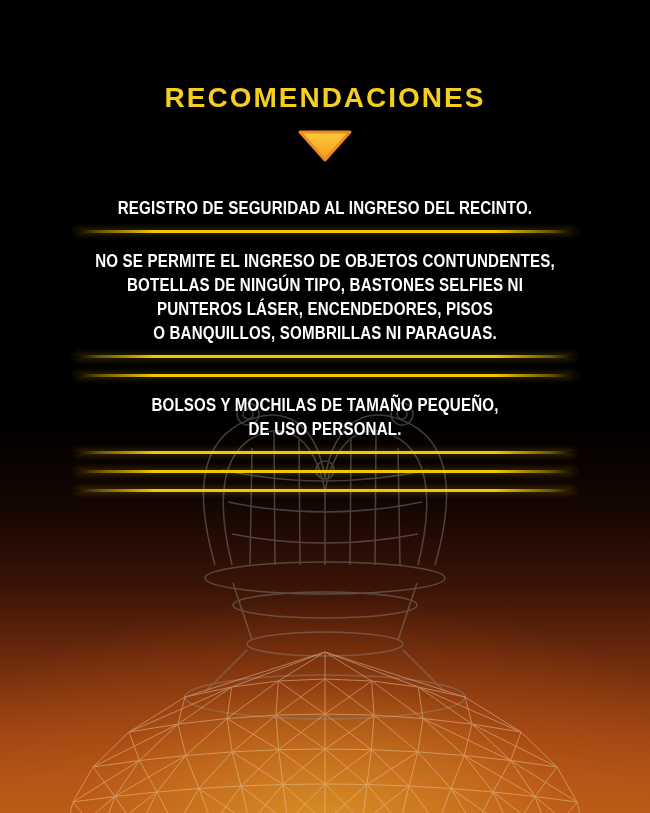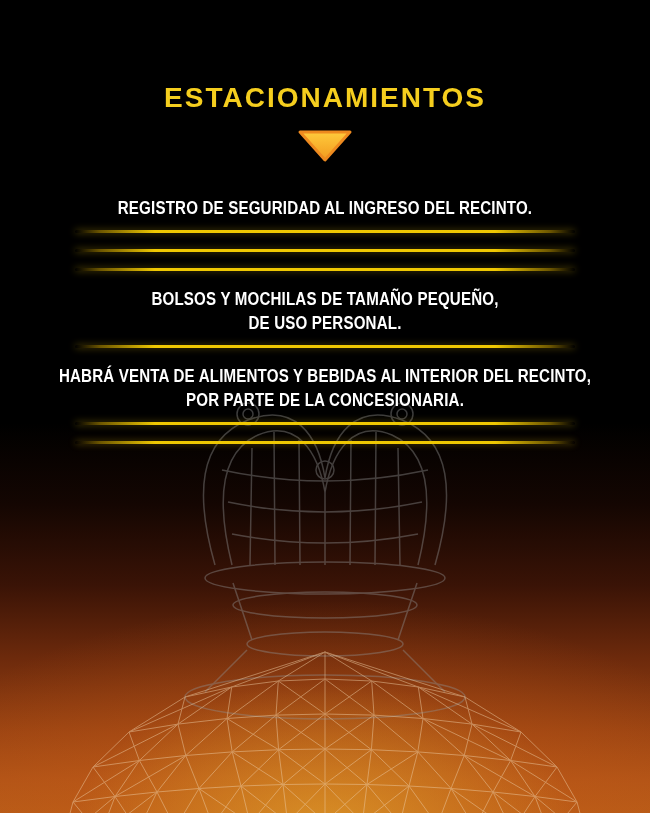--- a/index.html
+++ b/index.html
@@ -225,45 +225,47 @@
         <line x1="325.0" y1="652.0" x2="231.7" y2="687.0"></line>
         <line x1="325.0" y1="652.0" x2="278.3" y2="681.0"></line>
         <line x1="325.0" y1="652.0" x2="325.0" y2="679.0"></line>
         <line x1="325.0" y1="652.0" x2="371.7" y2="681.0"></line>
         <line x1="325.0" y1="652.0" x2="418.3" y2="687.0"></line>
         <line x1="325.0" y1="652.0" x2="465.0" y2="697.0"></line>
       </g>
   </svg>
 
   <div class="content">
-    <h1 class="title">ESTACIONAMIENTOS</h1>
+    <h1 class="title">RECOMENDACIONES</h1>
 
     <svg class="tri" width="56" height="34" viewBox="0 0 56 34">
       <defs>
         <linearGradient id="tg" x1="0" y1="0" x2="0" y2="1">
           <stop offset="0" stop-color="#FFCB3C"></stop>
             <stop offset="1" stop-color="#F29A1E"></stop>
         </linearGradient>
       </defs>
       <polygon points="3,3 53,3 28,31" fill="url(#tg)" stroke="#EE8A1F" stroke-width="3" stroke-linejoin="round"></polygon>
     </svg>
 
     <main class="blocks">
         <div>
           <div class="line">REGISTRO DE SEGURIDAD AL INGRESO DEL RECINTO.</div>
         </div>
         <div class="divider"></div>
+        <div>
+          <div class="line">NO SE PERMITE EL INGRESO DE OBJETOS CONTUNDENTES,</div>
+          <div class="line">BOTELLAS DE NINGÚN TIPO, BASTONES SELFIES NI</div>
+          <div class="line">PUNTEROS LÁSER, ENCENDEDORES, PISOS</div>
+          <div class="line">O BANQUILLOS, SOMBRILLAS NI PARAGUAS.</div>
+        </div>
         <div class="divider"></div>
         <div class="divider"></div>
         <div>
           <div class="line">BOLSOS Y MOCHILAS DE TAMAÑO PEQUEÑO,</div>
           <div class="line">DE USO PERSONAL.</div>
         </div>
         <div class="divider"></div>
-        <div>
-          <div class="line">HABRÁ VENTA DE ALIMENTOS Y BEBIDAS AL INTERIOR DEL RECINTO,</div>
-          <div class="line">POR PARTE DE LA CONCESIONARIA.</div>
-        </div>
         <div class="divider"></div>
         <div class="divider"></div>
       </main>
   </div>
 </div>
 
 </body></html>

